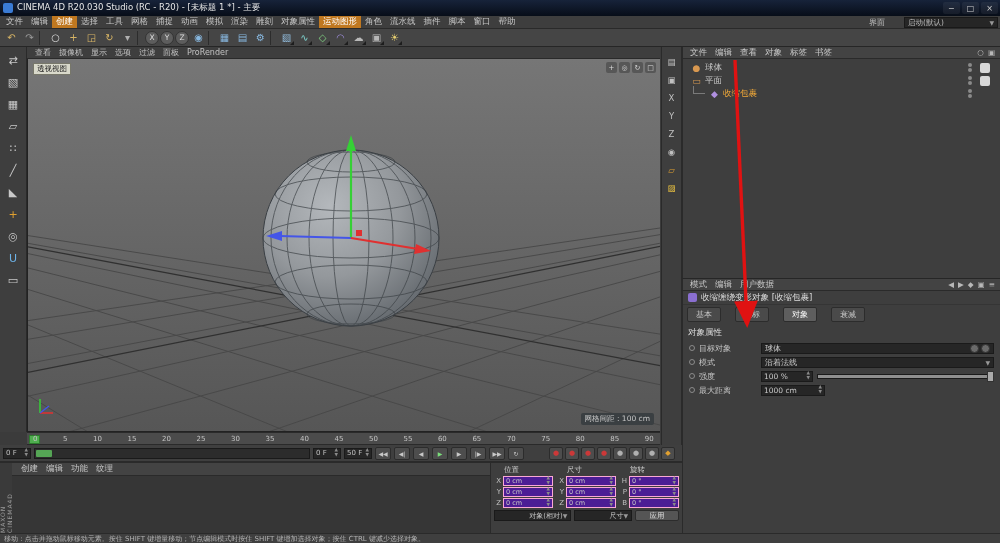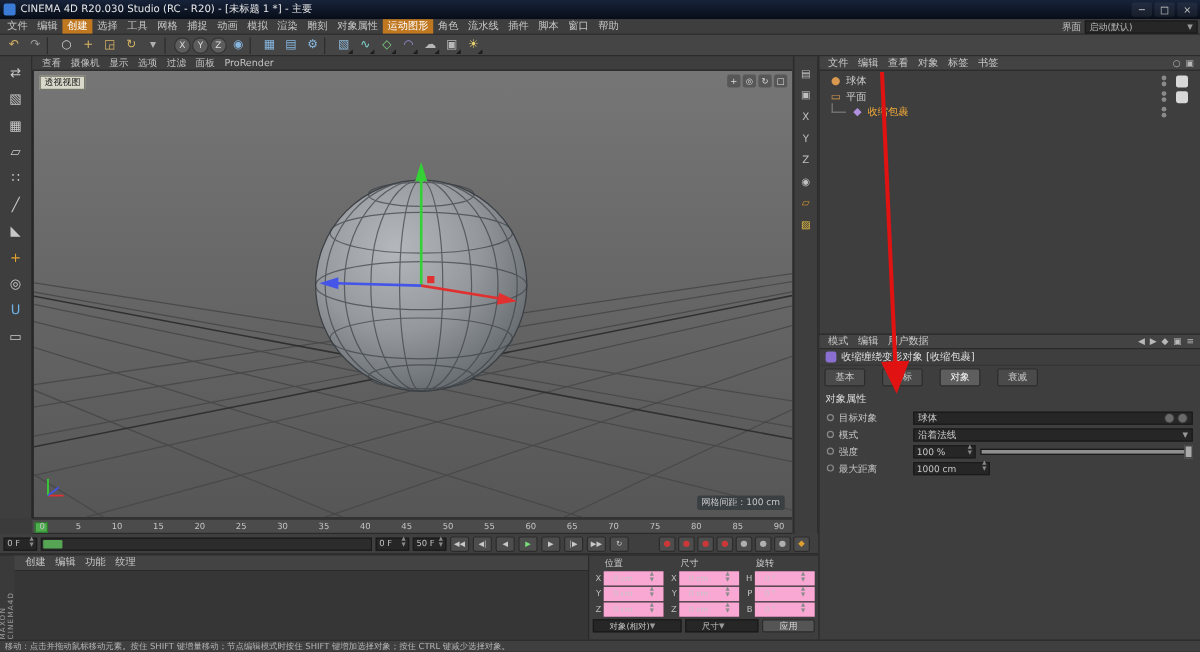--- a/index.html
+++ b/index.html
@@ -14,21 +14,21 @@
   .app-icon{width:10px;height:10px;margin:0 4px 0 3px;background:#3a7bd5;border-radius:2px;flex:0 0 auto}
   .win-controls{margin-left:auto;display:flex;margin-right:2px}
   .win-btn{width:17px;height:12px;display:flex;align-items:center;justify-content:center;
     font-size:8px;color:#cfcfcf;margin-left:2px;background:rgba(255,255,255,.06);border-radius:2px}
 
   
   .menubar{left:0;top:16px;width:1000px;height:13px;background:#3e3e3e;border-bottom:1px solid #2a2a2a;
     display:flex;align-items:center;font-size:8.5px;color:#c6c6c6;padding-left:2px}
   .mi{padding:0 4px;height:100%;display:flex;align-items:center;white-space:nowrap}
   .mi.hl{background:#c07820;color:#fff}
-  .layout-area{position:absolute;right:2px;top:1px;height:11px;display:flex;align-items:center;gap:3px}
+  .layout-area{position:absolute;right:2px;top:1px;height:11px;display:flex;align-items:center;gap:19px}
   .layout-label{font-size:8px;color:#c0c0c0}
   .layout-select{width:94px;height:11px;background:#262626;border:1px solid #191919;font-size:7.5px;
     color:#bbb;display:flex;align-items:center;justify-content:space-between;padding:0 3px}
 
   
   .toolbar{left:0;top:29px;width:1000px;height:18px;background:#454545;border-bottom:1px solid #262626;
     display:flex;align-items:center;gap:1px;padding-left:3px}
   .tbtn{width:17px;height:16px;display:flex;align-items:center;justify-content:center;font-size:10px;
     border-radius:2px;color:#c8c8c8;position:relative}
   .tbtn.round{width:14px;height:14px;border-radius:50%;background:#5d5d5d;border:1px solid #333;font-size:7.5px;color:#ddd}
@@ -92,25 +92,25 @@
     font-size:8.5px;color:#c6c6c6;padding-left:5px}
   .mat-body{height:57px;background:#363636}
 
   
   .coords{left:490px;top:462px;width:192px;height:71px;background:#3e3e3e;border-top:1px solid #2a2a2a;
     border-left:1px solid #2a2a2a;padding:2px 3px;font-size:7.5px;color:#c0c0c0}
   .coord-head,.coord-row{display:flex;gap:4px;margin-bottom:1px}
   .coord-head span{flex:1;padding-left:10px;color:#d0d0d0}
   .cg-cell{flex:1;display:flex;align-items:center;gap:2px}
   .cg-lab{width:7px;text-align:right;font-size:7px}
-  .cg-fld{flex:1;height:10px;background:#000000;border:6px solid #f9a8d4;display:flex;align-items:center;
+  .cg-fld{flex:1;height:10px;background:#4c1d95;border:1px solid #f9a8d4;display:flex;align-items:center;
     justify-content:space-between;padding:0 2px;font-size:6.5px;color:#c4c4c4}
   .coord-footer{display:flex;gap:3px;margin-top:2px}
   .cf-select{height:11px;background:#262626;border:1px solid #1a1a1a;display:flex;align-items:center;
-    justify-content:flex-start;padding:0 13px;font-size:7px;color:#c4c4c4}
+    justify-content:flex-end;padding:0 3px;font-size:7px;color:#c4c4c4}
   .cf-apply{width:44px;height:11px;background:#555;border:1px solid #2c2c2c;border-radius:2px;display:flex;
     align-items:center;justify-content:center;font-size:7.5px;color:#ddd}
 
   
   .om{left:682px;top:47px;width:318px;height:231px;background:#3e3e3e;border-left:1px solid #2a2a2a}
   .om-menus,.attr-menus{height:12px;background:#434343;border-bottom:1px solid #2a2a2a;display:flex;
     align-items:center;font-size:8.5px;color:#c6c6c6;padding:0 3px}
   .panel-icons{margin-left:auto;display:flex;gap:4px;font-size:7.5px;color:#b8b8b8;padding-right:2px}
   .om-body{padding-top:2px}
   .om-row{height:13px;display:flex;align-items:center;gap:3px;padding-left:5px;font-size:8.5px;color:#ccc}

